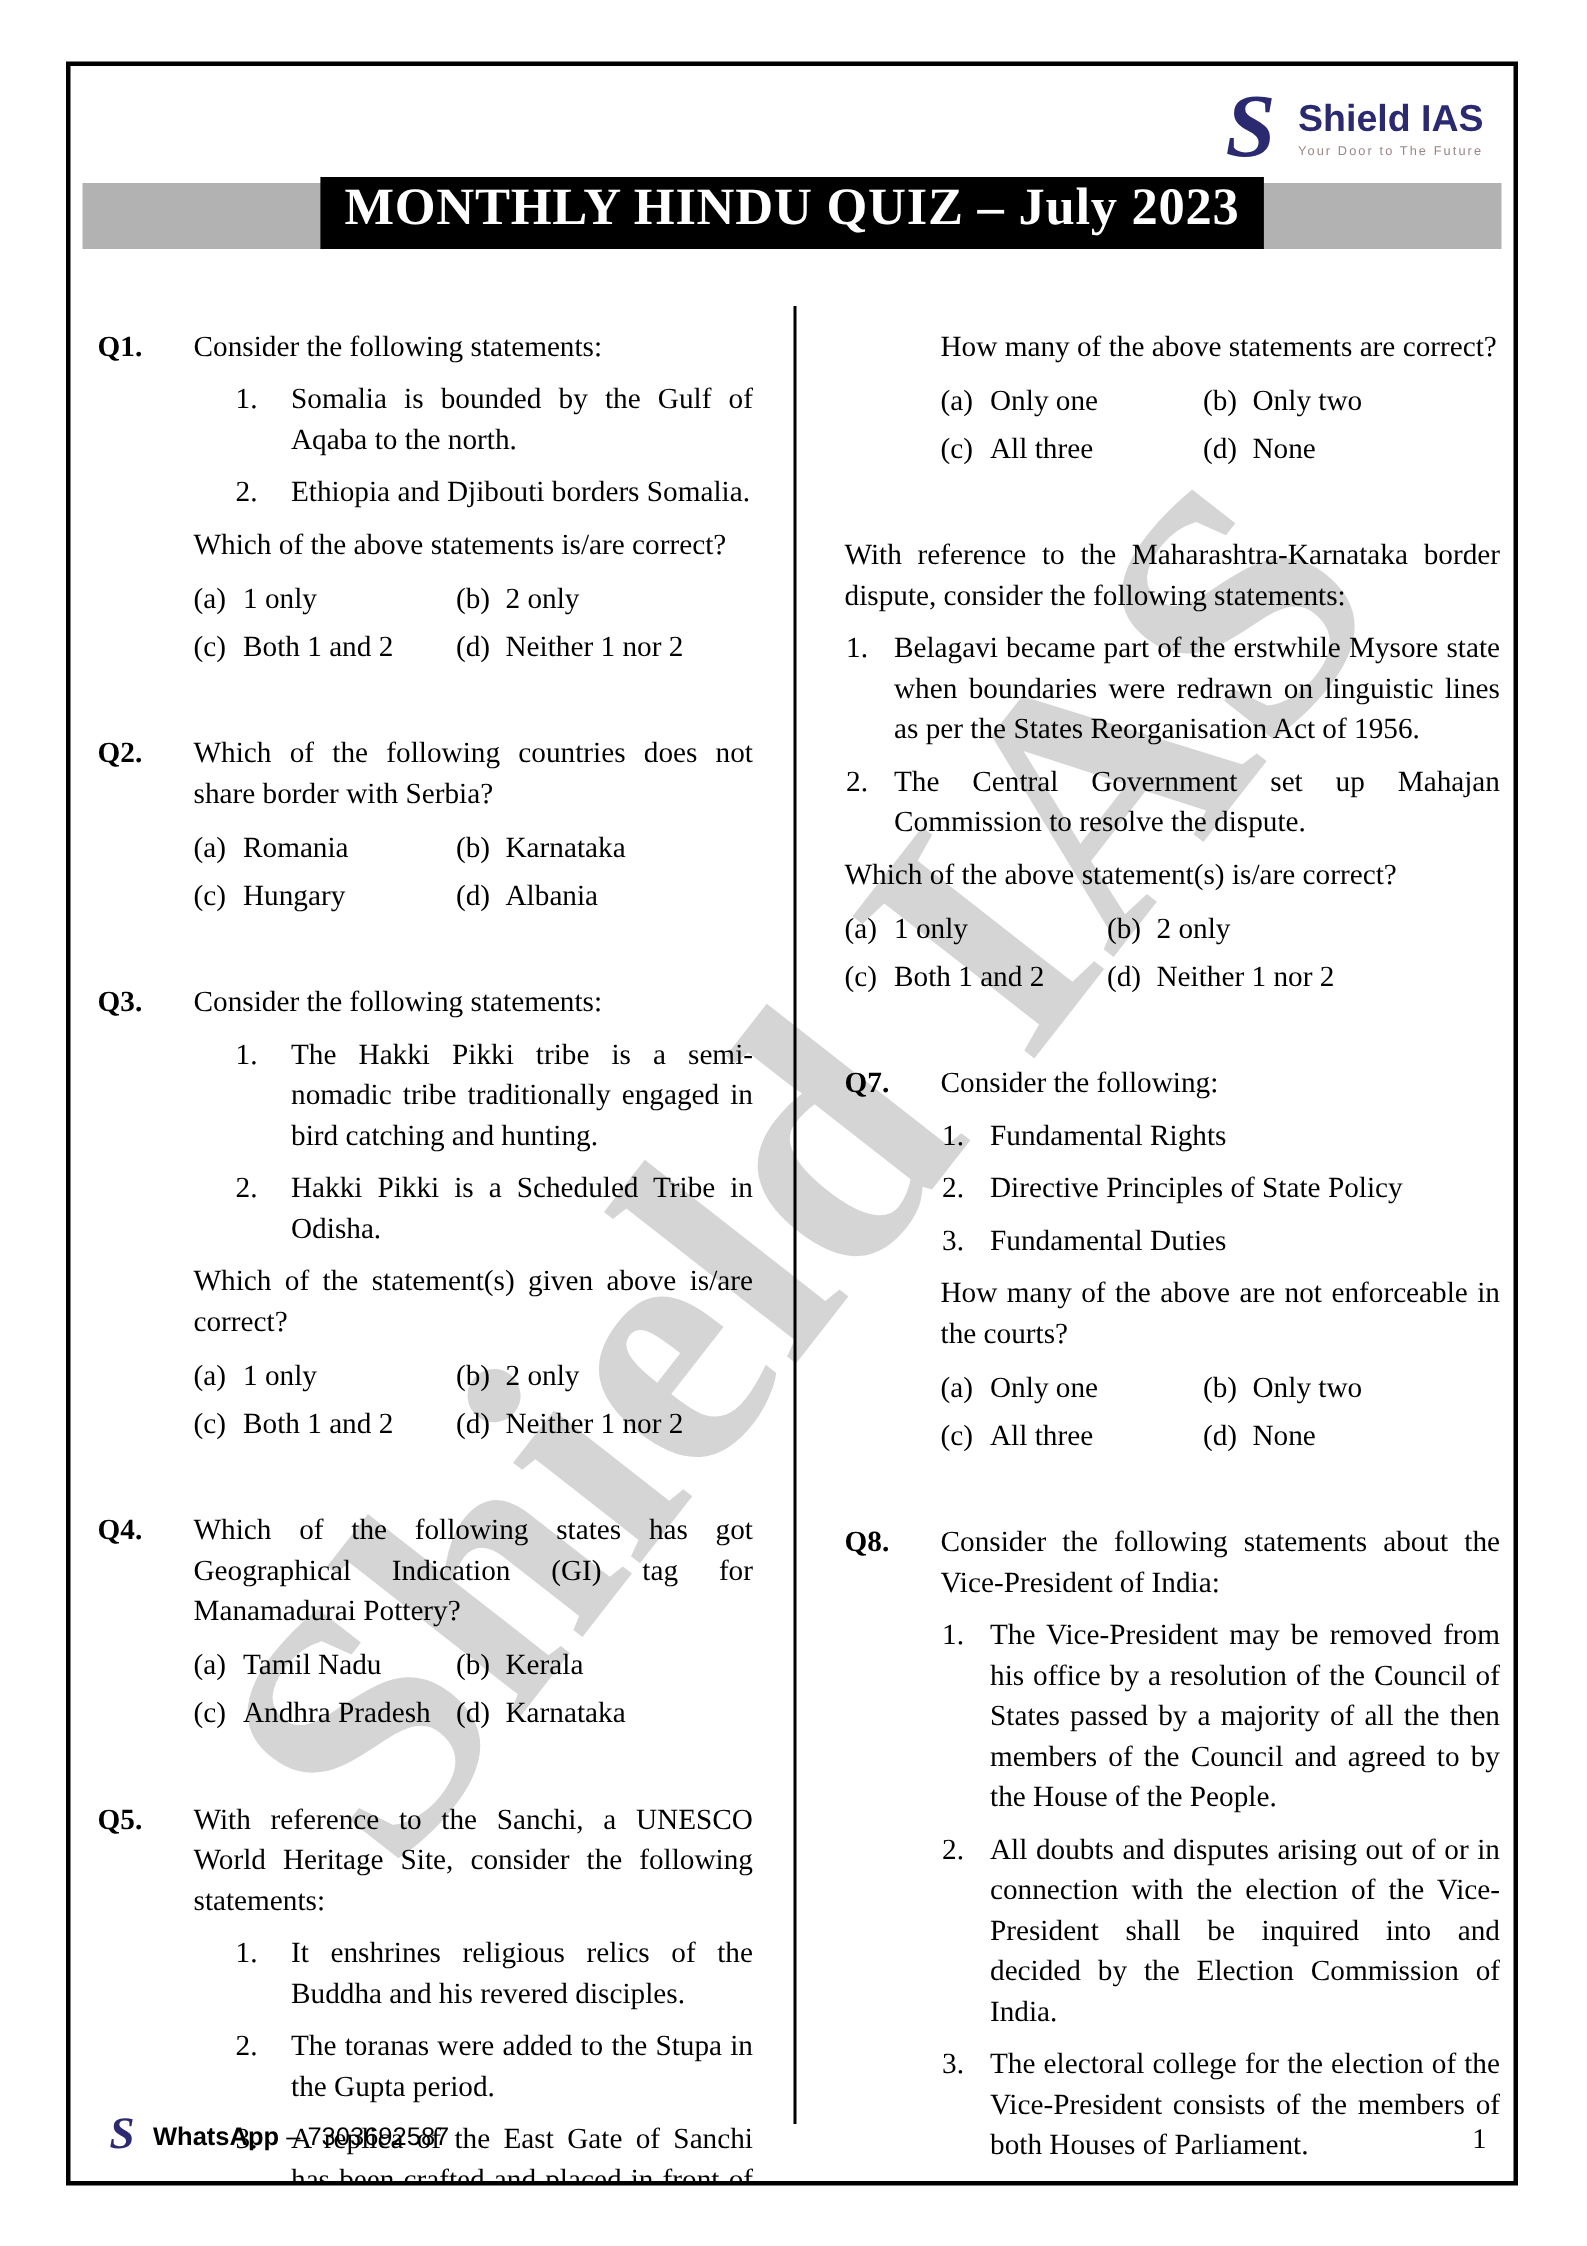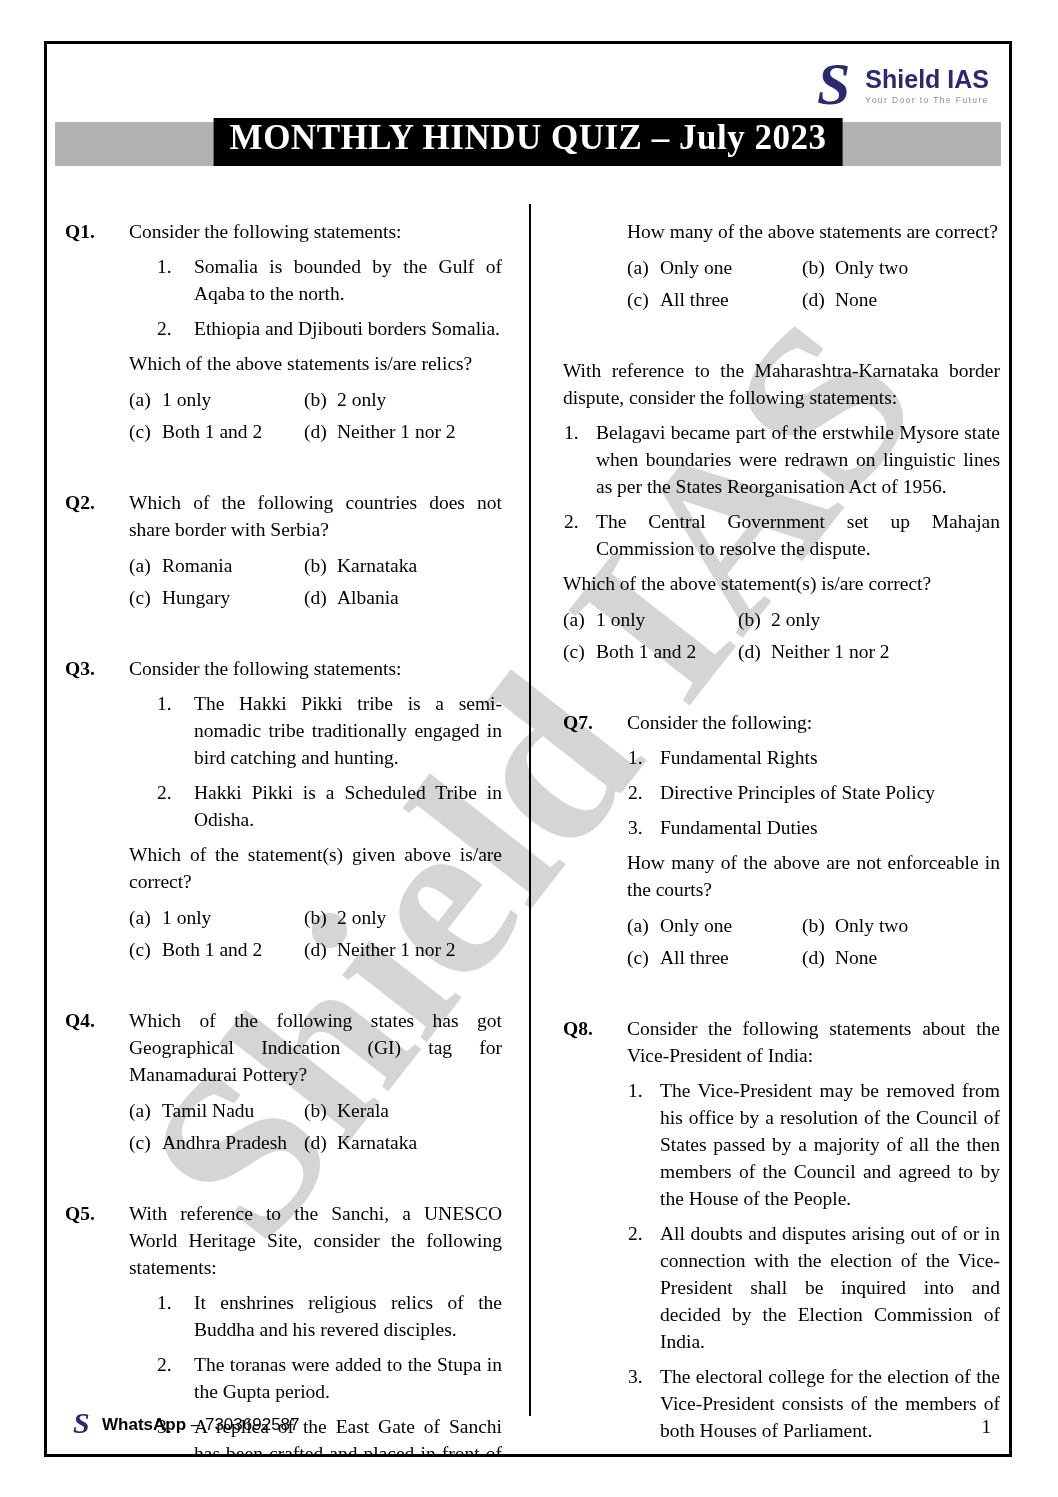--- a/index.html
+++ b/index.html
@@ -77,21 +77,21 @@
   <div class="divider"></div>
 
   <div class="col col-left">
 
     <div class="question">
       <div class="qnum">Q1.</div>
       <div class="qbody">
         <div class="stem">Consider the following statements:</div>
         <div class="item"><span class="inum">1.</span><span class="itext">Somalia is bounded by the Gulf of Aqaba to the north.</span></div>
         <div class="item"><span class="inum">2.</span><span class="itext">Ethiopia and Djibouti borders Somalia.</span></div>
-        <div class="lead">Which of the above statements is/are relics?</div>
+        <div class="lead">Which of the above statements is/are correct?</div>
         <div class="options">
           <div class="opt"><span class="olabel">(a)</span><span>1 only</span></div>
           <div class="opt"><span class="olabel">(b)</span><span>2 only</span></div>
           <div class="opt"><span class="olabel">(c)</span><span>Both 1 and 2</span></div>
           <div class="opt"><span class="olabel">(d)</span><span>Neither 1 nor 2</span></div>
         </div>
       </div>
     </div>
 
     <div class="question">

